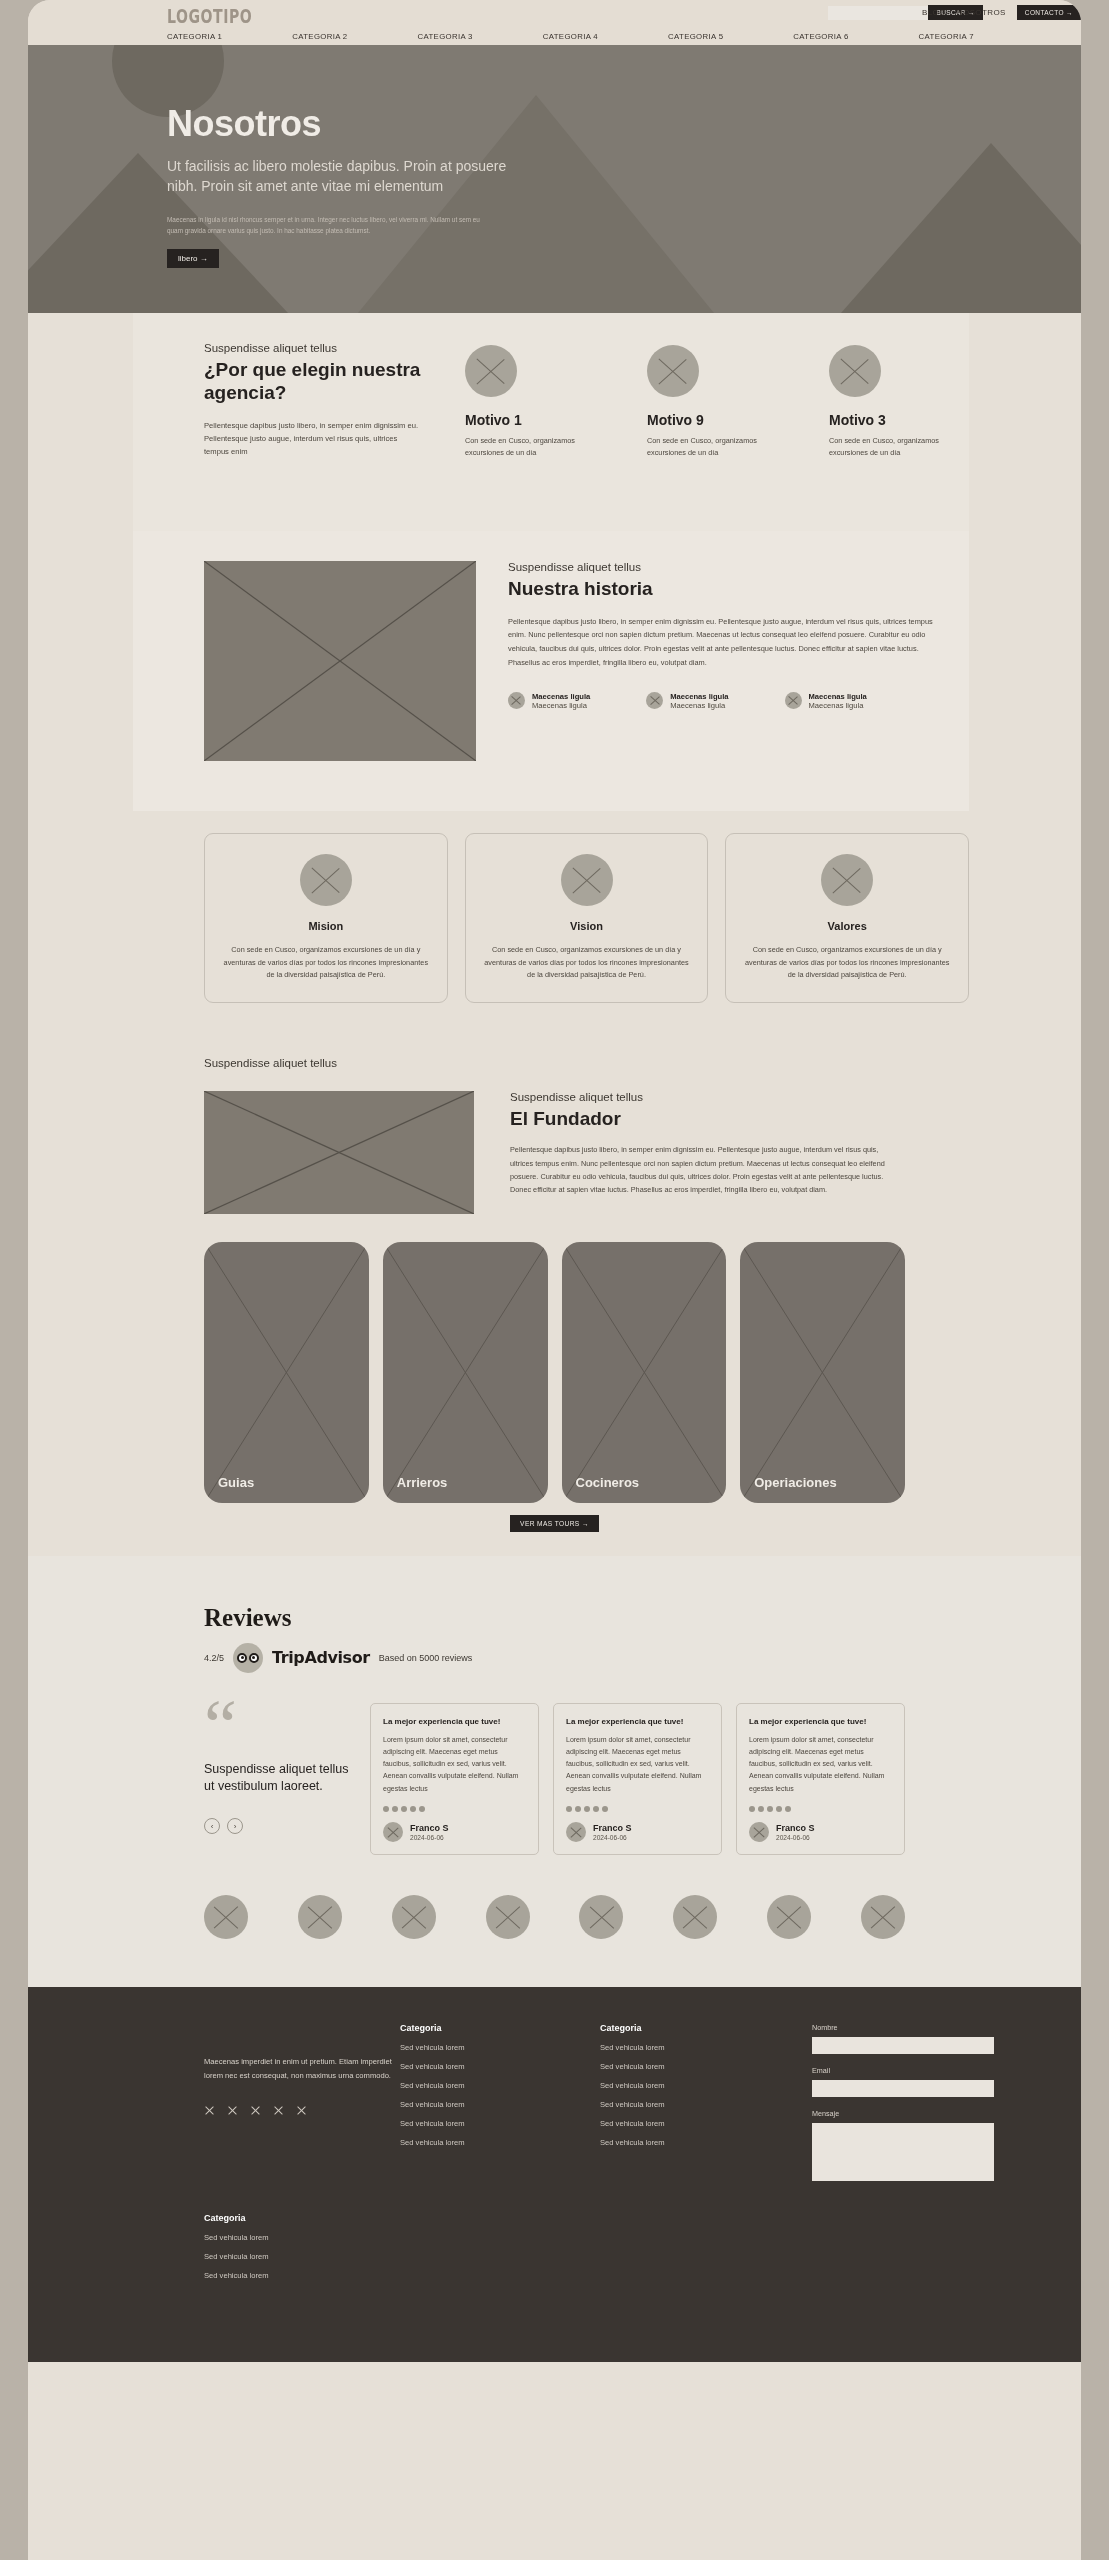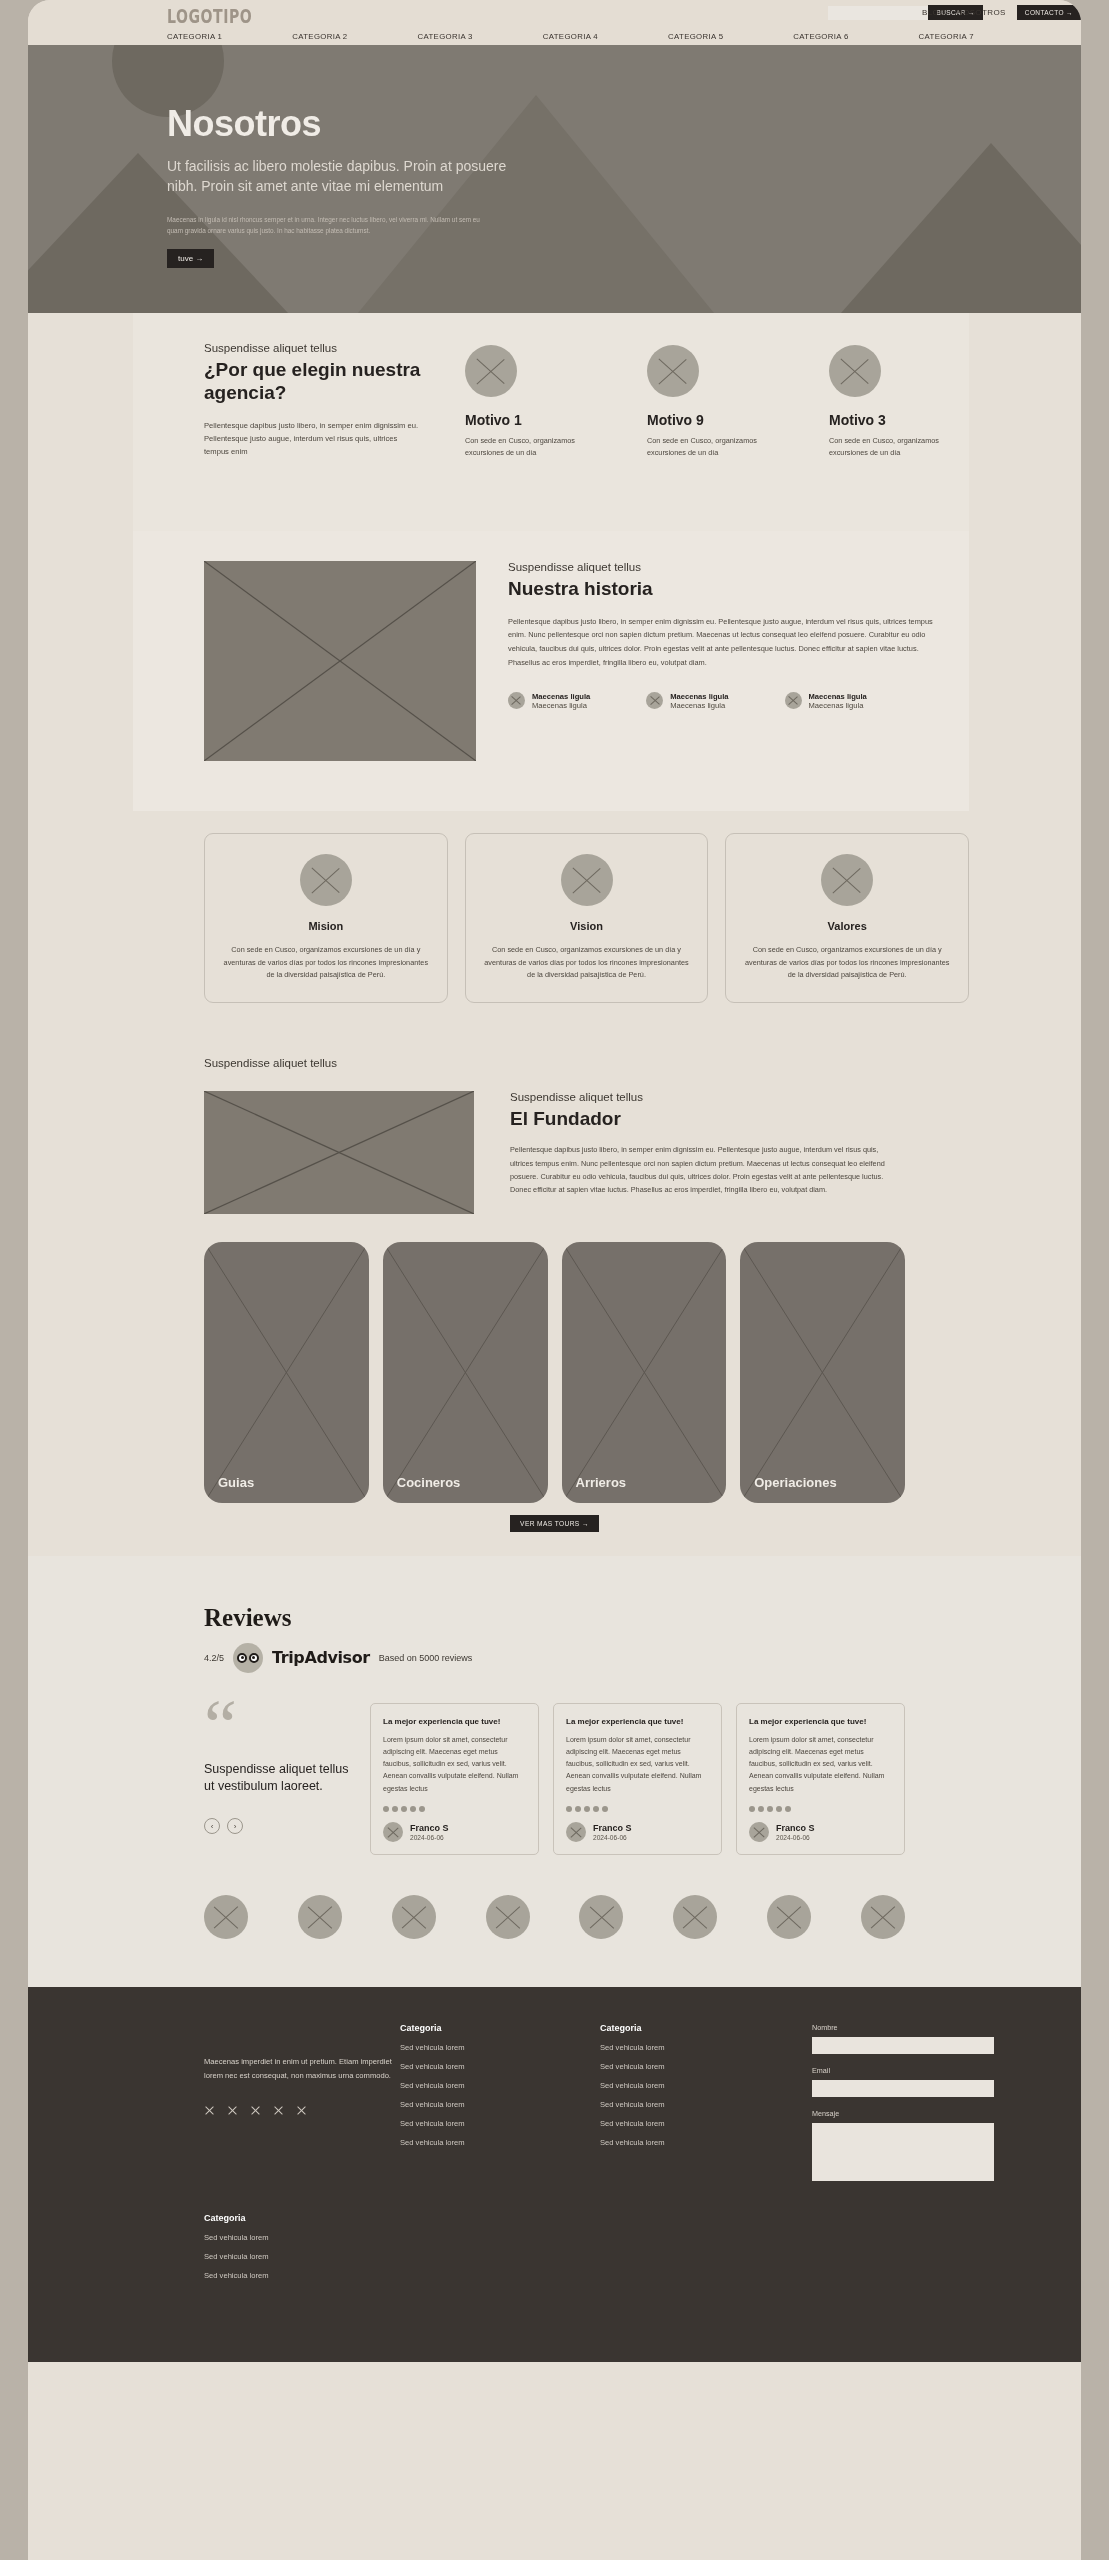--- a/index.html
+++ b/index.html
@@ -213,21 +213,21 @@
 
   <div class="hero">
     <div class="sun"></div>
     <div class="mt2"></div>
     <div class="mt3"></div>
     <div class="mt1"></div>
     <div class="hero-inner">
       <h1>Nosotros</h1>
       <div class="sub">Ut facilisis ac libero molestie dapibus. Proin at posuere nibh. Proin sit amet ante vitae mi elementum</div>
       <div class="tiny">Maecenas in ligula id nisl rhoncus semper et in urna. Integer nec luctus libero, vel viverra mi. Nullam ut sem eu quam gravida ornare varius quis justo. In hac habitasse platea dictumst.</div>
-      <div class="texto-btn">tuve  →</div>
+      <div class="texto-btn">libero  →</div>
     </div>
   </div>
 
   <div class="why">
     <div class="bandbg"></div>
     <div class="why-left">
       <div class="eyebrow">Suspendisse aliquet tellus</div>
       <div class="h2">¿Por que elegin nuestra agencia?</div>
       <div class="body-sm" style="margin-top:14px">Pellentesque dapibus justo libero, in semper enim dignissim eu.  Pellentesque justo augue, interdum vel risus quis, ultrices tempus enim</div>
     </div>
@@ -331,28 +331,28 @@
           <line x1="0" y1="0" x2="180" y2="261" stroke="#5b564f" stroke-width="1"></line>
           <line x1="180" y1="0" x2="0" y2="261" stroke="#5b564f" stroke-width="1"></line>
         </svg>
         <div class="lbl">Guias</div>
       </div>
       <div class="team-card">
         <svg width="100%" height="261" viewBox="0 0 180 261" preserveAspectRatio="none">
           <line x1="0" y1="0" x2="180" y2="261" stroke="#5b564f" stroke-width="1"></line>
           <line x1="180" y1="0" x2="0" y2="261" stroke="#5b564f" stroke-width="1"></line>
         </svg>
-        <div class="lbl">Cocineros</div>
+        <div class="lbl">Arrieros</div>
       </div>
       <div class="team-card">
         <svg width="100%" height="261" viewBox="0 0 180 261" preserveAspectRatio="none">
           <line x1="0" y1="0" x2="180" y2="261" stroke="#5b564f" stroke-width="1"></line>
           <line x1="180" y1="0" x2="0" y2="261" stroke="#5b564f" stroke-width="1"></line>
         </svg>
-        <div class="lbl">Arrieros</div>
+        <div class="lbl">Cocineros</div>
       </div>
       <div class="team-card">
         <svg width="100%" height="261" viewBox="0 0 180 261" preserveAspectRatio="none">
           <line x1="0" y1="0" x2="180" y2="261" stroke="#5b564f" stroke-width="1"></line>
           <line x1="180" y1="0" x2="0" y2="261" stroke="#5b564f" stroke-width="1"></line>
         </svg>
         <div class="lbl">Operiaciones</div>
       </div>
     </div>
     <div class="vermas">

